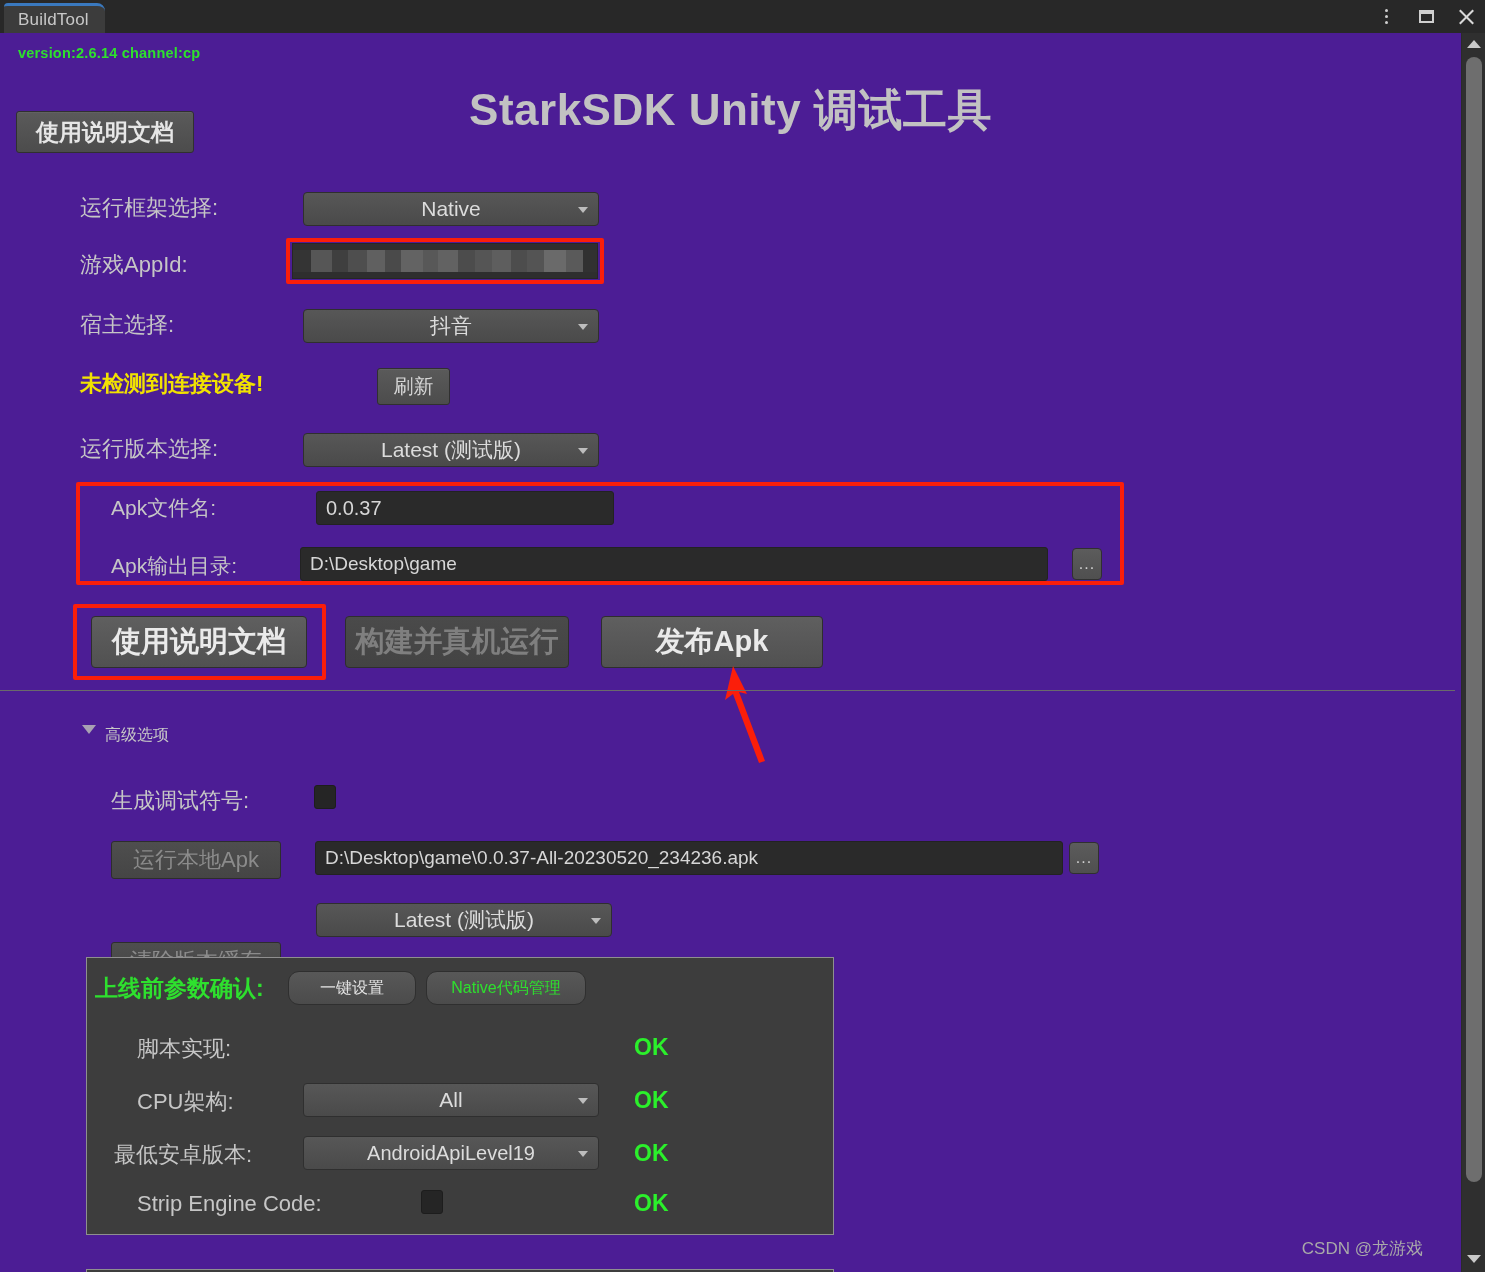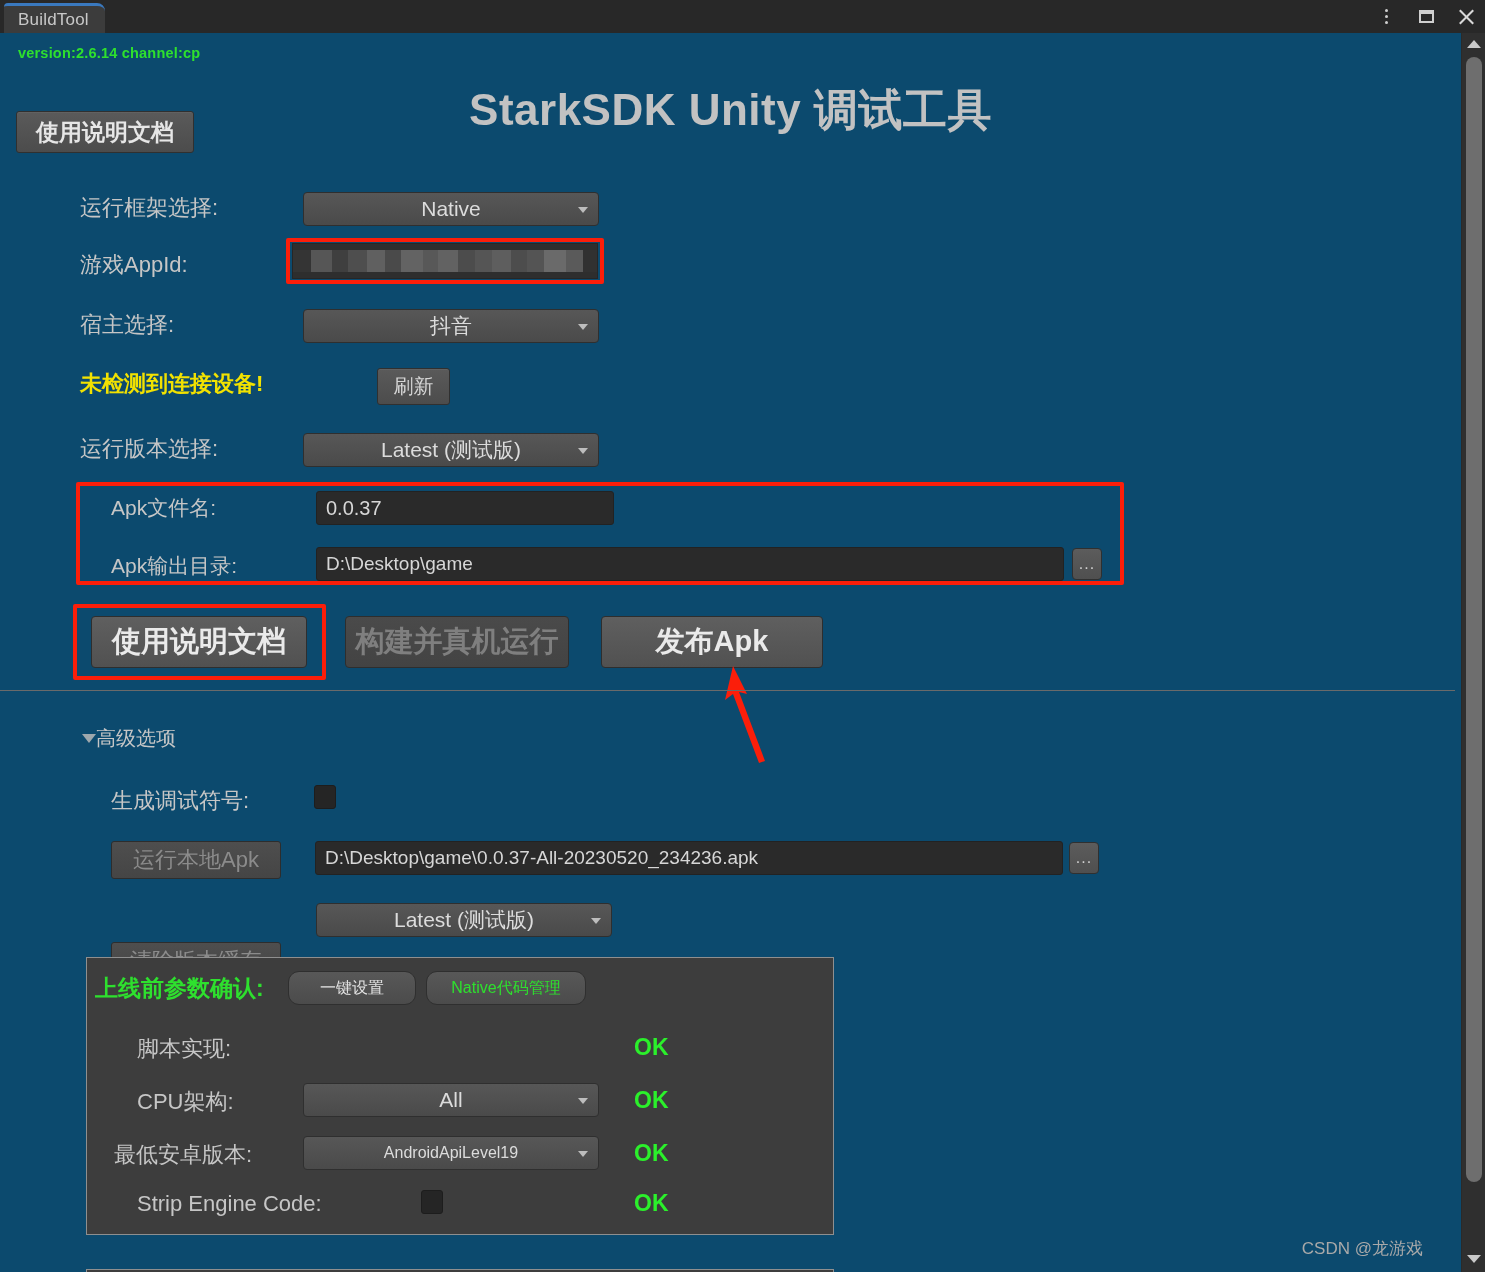--- a/index.html
+++ b/index.html
@@ -39,21 +39,21 @@
   .xicon { position: relative; width: 16px; height: 16px; }
   .xicon:before, .xicon:after {
     content: ""; position: absolute; left: -1px; top: 7px; width: 19px; height: 2px; background: #d8d8d8;
   }
   .xicon:before { transform: rotate(45deg); }
   .xicon:after  { transform: rotate(-45deg); }
 
   
   .content {
     position: absolute; top: 33px; left: 0; width: 1461px; height: 1239px;
-    background: #0c4a6e;
+    background: #4c1d95;
     overflow: hidden;
   }
 
   .verline { position: absolute; left: 18px; top: 12px; color: #2ee02e; font-size: 14.5px; font-weight: bold; letter-spacing: .2px; }
 
   
   .ubtn {
     background: linear-gradient(#5a5a5a, #4c4c4c);
     border: 1px solid #303030;
     border-radius: 3px;
@@ -120,21 +120,21 @@
 
   
   .cb {
     position: absolute; width: 22px; height: 24px;
     background: #252525; border: 1px solid #1d1d1d; border-radius: 3px;
   }
 
   .sep { position: absolute; height: 1px; background: #505050; }
   .sep.light { background: #6a6a6a; }
 
-  .foldout { position: absolute; color: #c6c6c6; font-size: 20px; display: flex; align-items: center; }
+  .foldout { position: absolute; color: #c6c6c6; font-size: 16px; display: flex; gap: 9px; }
   .foldout .tri {
     width: 0; height: 0; border-left: 7px solid transparent; border-right: 7px solid transparent;
     border-top: 9px solid #b9b9b9; opacity: .85;
   }
 
   
   .panel { position: absolute; border: 1px solid #8f8f8f; background: #3d3d3d; }
   .panelhdr { color: #2ee02e; font-size: 23px; font-weight: bold; }
   .okmark { position: absolute; color: #2bf02b; font-size: 23px; font-weight: bold; }
 
@@ -250,21 +250,21 @@
     <div class="lbl" style="left:80px; top:401px;">运行版本选择:</div>
     <div class="dd" style="left:303px; top:400px; width:296px;">
       <span>Latest (测试版)</span>
       <span class="arw"></span>
     </div>
 
     <div class="lbl" style="left:111px; top:461px; font-size:21px;">Apk文件名:</div>
     <div class="tf" style="left:316px; top:458px; width:298px;">0.0.37</div>
 
     <div class="lbl" style="left:111px; top:519px; font-size:21px;">Apk输出目录:</div>
-    <div class="tf small" style="left:316px; top:514px; width:748px;">D:\Desktop\game</div>
+    <div class="tf small" style="left:300px; top:514px; width:748px;">D:\Desktop\game</div>
     <div class="browse" style="left:1072px; top:515px;">...</div>
 
     <div class="redbox" style="left:76px; top:449px; width:1048px; height:103px;"></div>
 
     <div class="bigbtn" style="left:91px; top:583px; width:216px;">使用说明文档</div>
     <div class="bigbtn" style="left:601px; top:583px; width:222px;">发布Apk</div>
     <div class="bigbtn disabled" style="left:345px; top:583px; width:224px;">构建并真机运行</div>
     <div class="redbox" style="left:73px; top:571px; width:253px; height:76px;"></div>
 
     <svg class="arrowSvg" style="left:700px; top:628px; width:130px; height:110px;" viewBox="0 0 130 110">
@@ -301,21 +301,21 @@
     <div class="okmark" style="left:634px; top:1001px;">OK</div>
 
     <div class="lbl" style="left:137px; top:1054px;">CPU架构:</div>
     <div class="dd" style="left:303px; top:1050px; width:296px;">
       <span>All</span>
       <span class="arw"></span>
     </div>
     <div class="okmark" style="left:634px; top:1054px;">OK</div>
 
     <div class="lbl" style="left:114px; top:1107px;">最低安卓版本:</div>
-    <div class="dd" style="left:303px; top:1103px; width:296px; font-size:16px;">
+    <div class="dd" style="left:303px; top:1103px; width:296px; font-size:20px;">
       <span>AndroidApiLevel19</span>
       <span class="arw"></span>
     </div>
     <div class="okmark" style="left:634px; top:1107px;">OK</div>
 
     <div class="lbl" style="left:137px; top:1158px;">Strip Engine Code:</div>
     <div class="cb" style="left:421px; top:1157px;"></div>
     <div class="okmark" style="left:634px; top:1157px;">OK</div>
 
     <div class="panel" style="left:86px; top:1236px; width:748px; height:60px;"></div>

